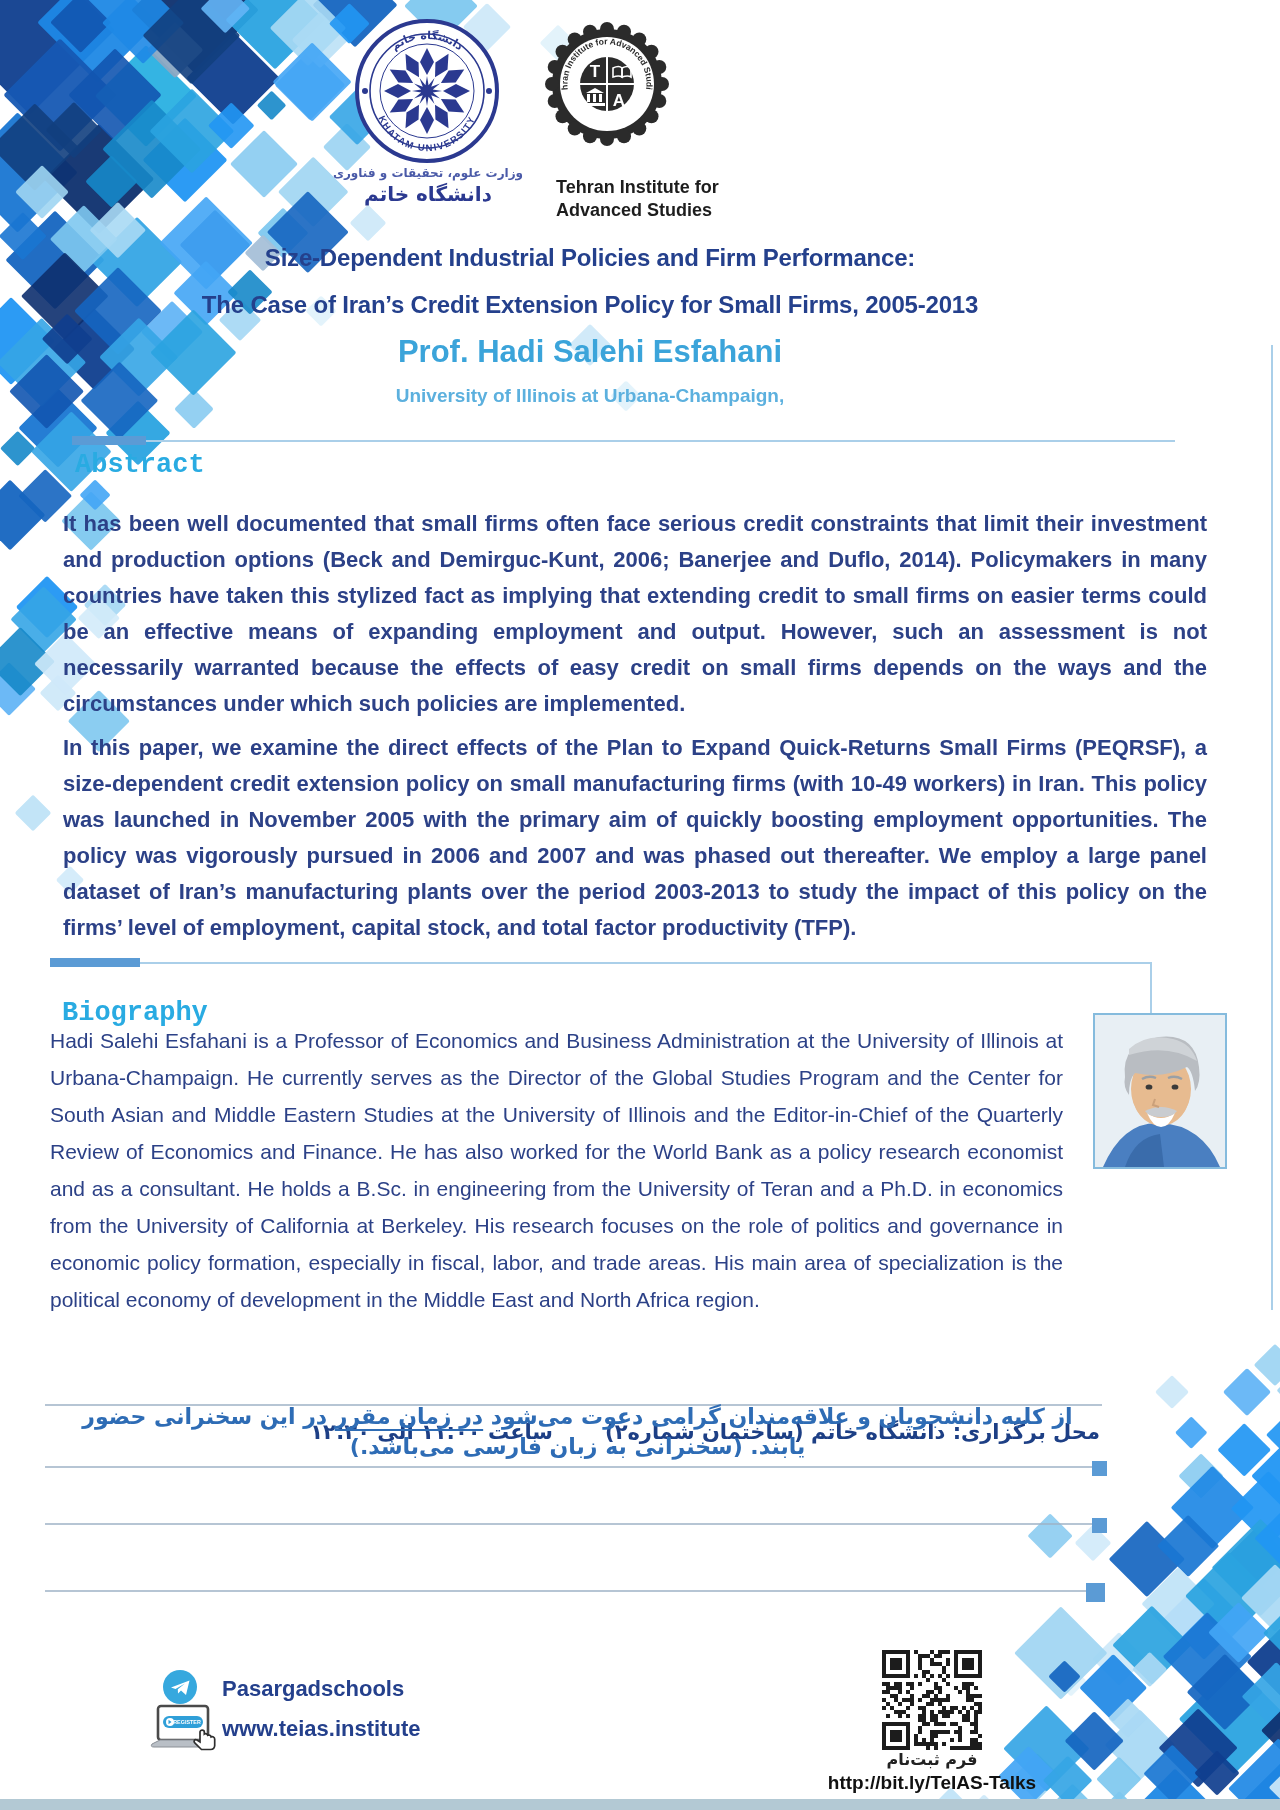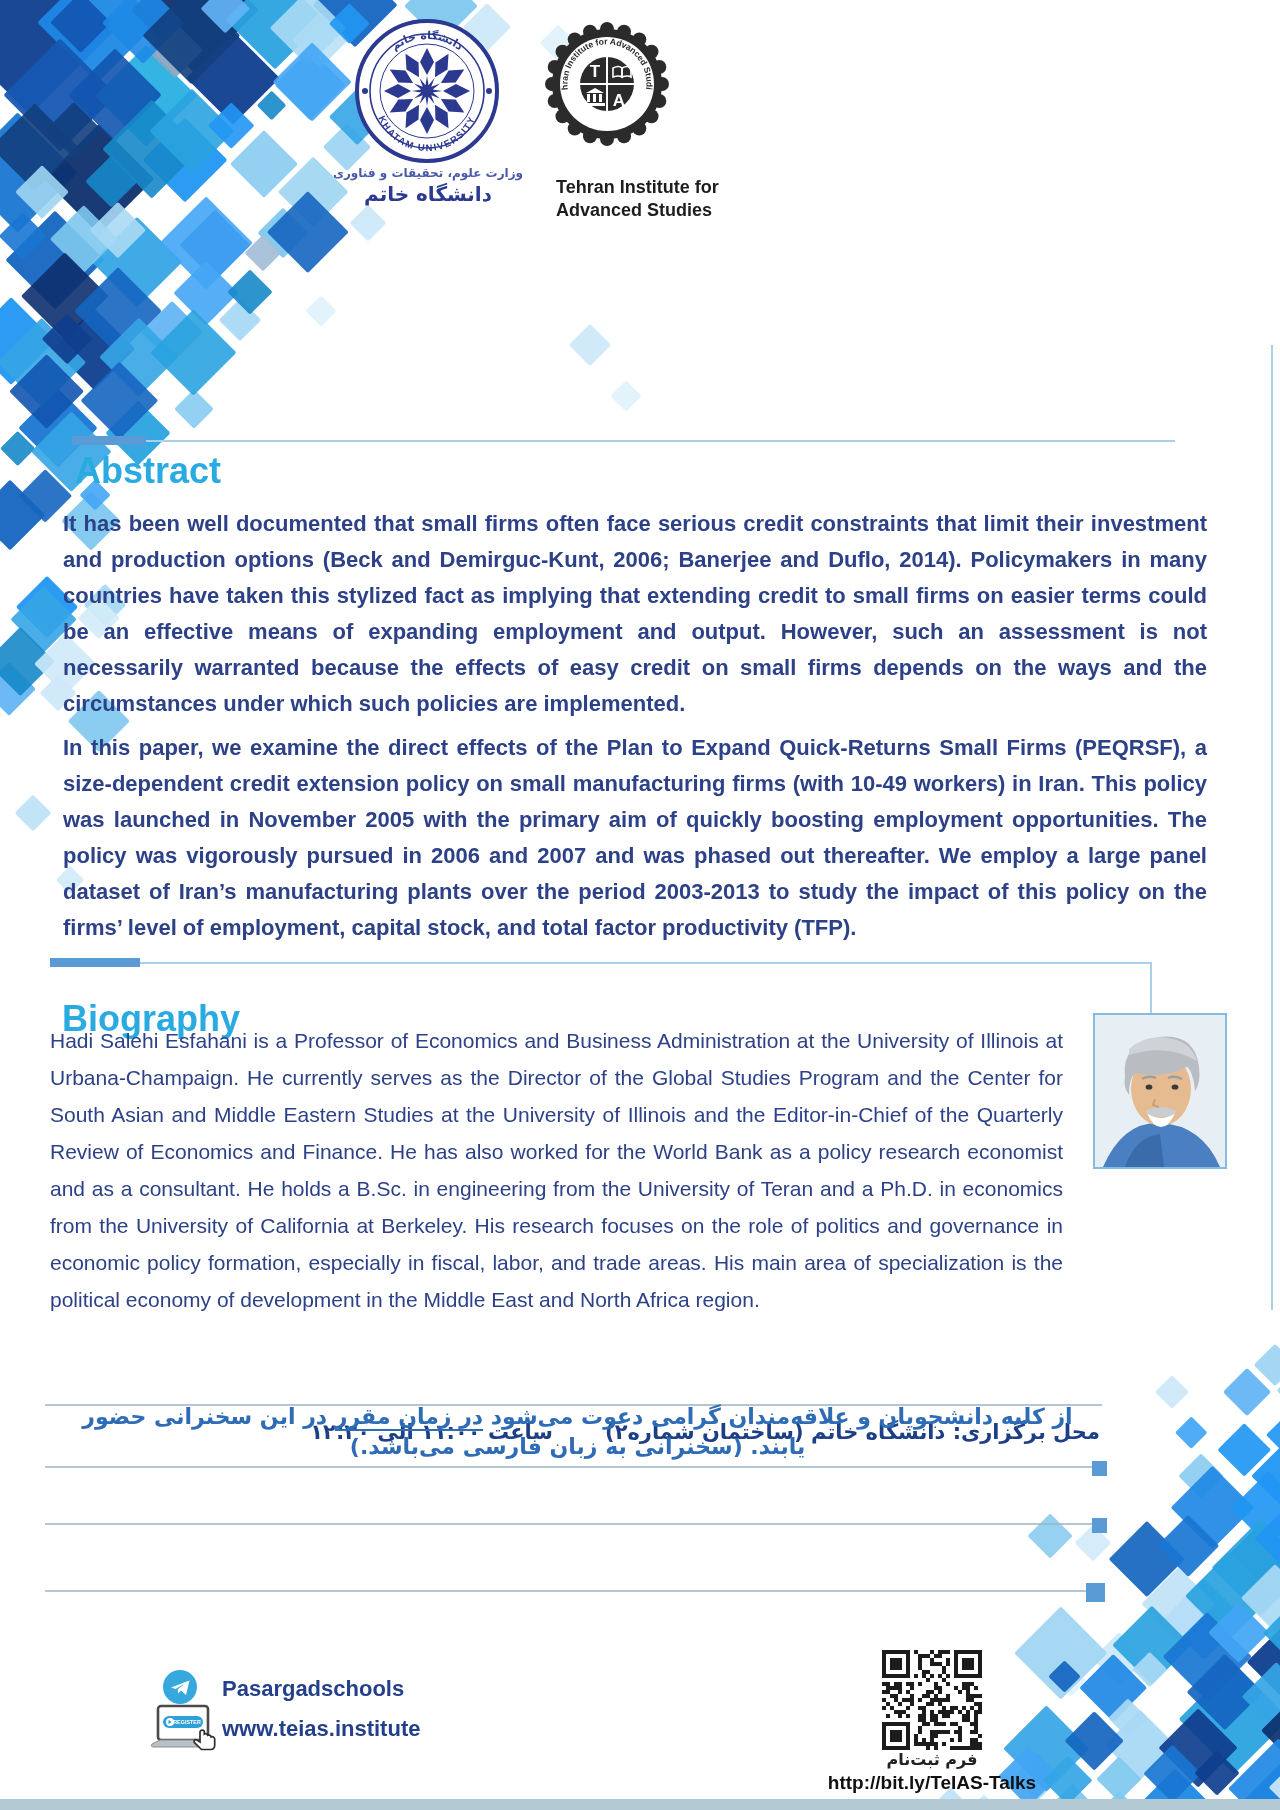--- a/index.html
+++ b/index.html
@@ -23,21 +23,21 @@
   .title-block{position:absolute;left:10px;top:244px;width:1160px;text-align:center;}
   .t1{font-size:24px;font-weight:bold;color:var(--c-navy,#24408c);letter-spacing:-0.2px;line-height:28px;}
   .t2{font-size:24px;font-weight:bold;color:var(--c-navy,#24408c);letter-spacing:-0.2px;line-height:28px;margin-top:19px;}
   .speaker{font-size:31px;font-weight:bold;color:#3ba4da;margin-top:15px;}
   .affil{font-size:19px;font-weight:bold;color:#5cb0de;margin-top:15px;}
 
   .hline{position:absolute;height:2px;background:var(--c-divider-line,#aacfe9);}
   .hbar{position:absolute;height:9px;background:var(--c-divider-bar,#5b9bd5);}
   .vline{position:absolute;width:2px;background:var(--c-divider-line,#aacfe9);}
 
-  .sec-head{position:absolute;font-size:36px;font-weight:bold;color:var(--c-accent,#29abe2);}
+  .sec-head{position:absolute;font-size:27px;font-weight:bold;color:var(--c-accent,#29abe2);font-family:Liberation Mono, monospace;}
 
   .abstract-body{position:absolute;left:63px;top:506px;width:1152px;
     color:var(--c-body-navy,#2c4187);font-size:22px;font-weight:bold;
     line-height:36px;text-align:justify;}
   .abstract-body p{margin:0 8px 8px 0;}
 
   .bio-body{position:absolute;left:50px;top:1022px;width:1013px;
     color:var(--c-body-navy,#2c4187);font-size:21px;line-height:37px;text-align:justify;}
 
   .photo{position:absolute;left:1093px;top:1013px;width:134px;height:156px;
@@ -310,20 +310,26 @@
       <rect x="-8" y="10" width="3" height="8"></rect>
         <rect x="-22" y="19" width="20" height="3"></rect>
     </g>
   </svg>
 
   <div class="teias-caption">
     <div>Tehran Institute for</div>
     <div>Advanced Studies</div>
   </div>
 
+  <div class="title-block">
+    <div class="t1">Size-Dependent Industrial Policies and Firm Performance:</div>
+    <div class="t2">The Case of Iran’s Credit Extension Policy for Small Firms, 2005-2013</div>
+    <div class="speaker">Prof. Hadi Salehi Esfahani</div>
+    <div class="affil">University of Illinois at Urbana-Champaign,</div>
+  </div>
 
   <div class="hline" style="left:72px;top:440px;width:1103px;"></div>
   <div class="hbar" style="left:72px;top:436px;width:74px;"></div>
   <div class="sec-head" style="left:75px;top:450px;">Abstract</div>
 
   <div class="abstract-body">
     <p>It has been well documented that small firms often face serious credit constraints that limit their investment and production options (Beck and Demirguc-Kunt, 2006; Banerjee and Duflo, 2014). Policymakers in many countries have taken this stylized fact as implying that extending credit to small firms on easier terms could be an effective means of expanding employment and output. However, such an assessment is not necessarily warranted because the effects of easy credit on small firms depends on the ways and the circumstances under which such policies are implemented.</p>
     <p>In this paper, we examine the direct effects of the Plan to Expand Quick-Returns Small Firms (PEQRSF), a size-dependent credit extension policy on small manufacturing firms (with 10-49 workers) in Iran. This policy was launched in November 2005 with the primary aim of quickly boosting employment opportunities. The policy was vigorously pursued in 2006 and 2007 and was phased out thereafter. We employ a large panel dataset of Iran’s manufacturing plants over the period 2003-2013 to study the impact of this policy on the firms’ level of employment, capital stock, and total factor productivity (TFP).</p>
   </div>
 

